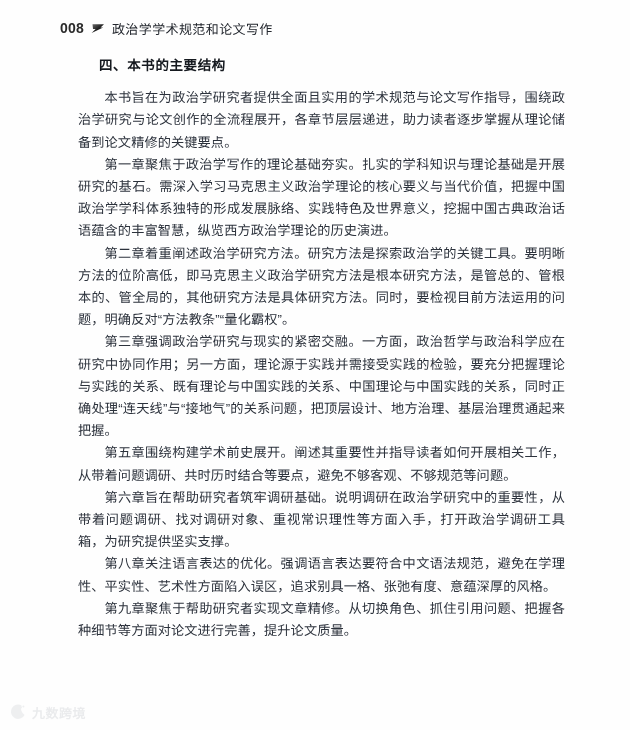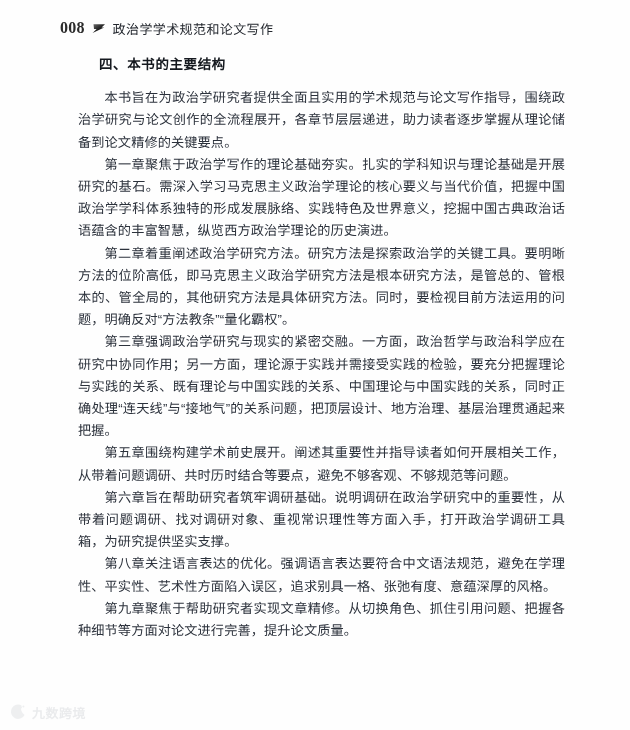--- a/index.html
+++ b/index.html
@@ -26,22 +26,22 @@
   .running-head {
     position: absolute;
     left: 60px;
     top: 18px;
     display: flex;
     align-items: center;
     gap: 6px;
     height: 20px;
   }
   .folio {
-    font-family: Liberation Serif, serif;
-    font-size: 16px;
+    font-family: Liberation Sans, sans-serif;
+    font-size: 14px;
     font-weight: 700;
     color: #2b2b2b;
     letter-spacing: 0.2px;
   }
   .head-mark {
     width: 16px;
     height: 13px;
     position: relative;
     display: inline-block;
     overflow: hidden;
@@ -57,21 +57,21 @@
 
   
   .content {
     position: absolute;
     left: 78px;
     top: 58px;
     width: 487px;
   }
 
   .section-heading {
-    font-family: Liberation Mono, monospace;
+    font-family: Liberation Serif, serif;
     font-size: 13.5px;
     font-weight: 700;
     color: #15191f;
     letter-spacing: 0.6px;
     margin: 0 0 13px 21px;
     line-height: 1.2;
   }
 
   p.para {
     margin: 0;

